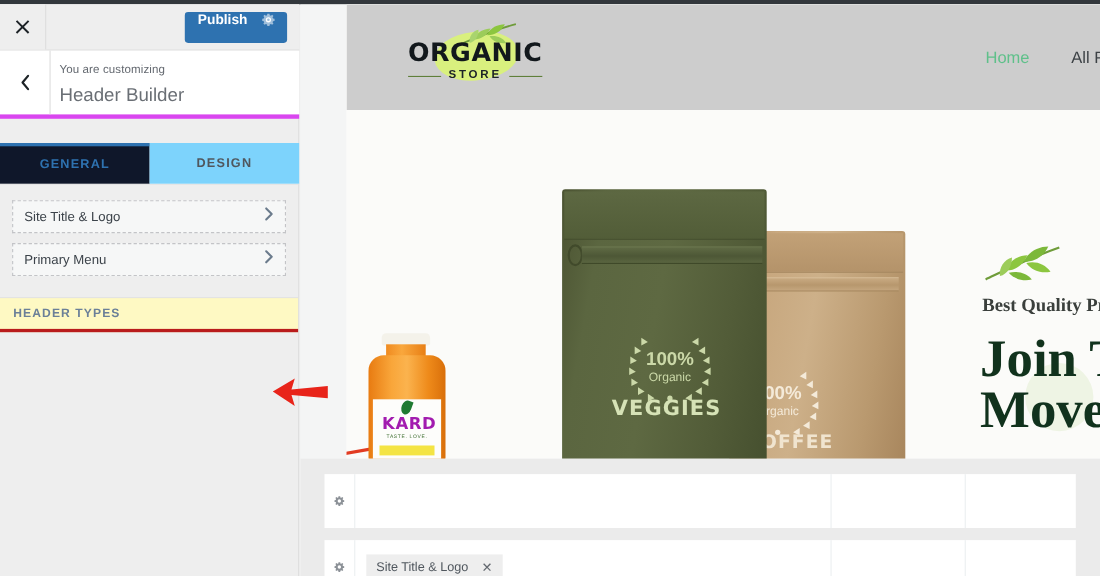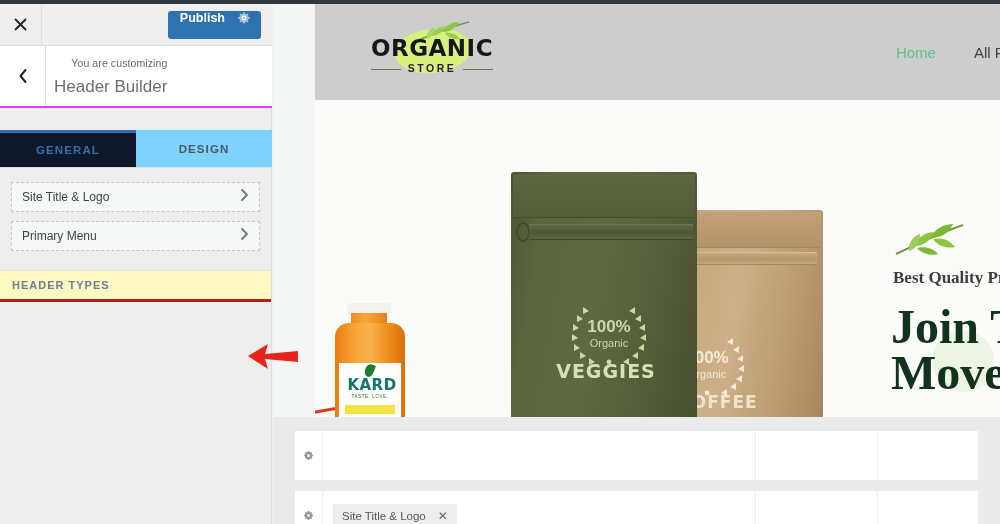--- a/index.html
+++ b/index.html
@@ -49,22 +49,22 @@
     display: flex; align-items: flex-start; gap: 12px;
     font-size: 12.5px; font-weight: bold;
     cursor: pointer;
   }
   .publish-gear { display:flex; align-items:center; }
 
   
   .panel-title-bar {
     position: relative; height: 62px; width: 272px;
     background: #ffffff;
-    border-bottom: 2px solid #d946ef;
-    display: flex; align-items: stretch; text-align: right;
+    border-bottom: 4px solid #d946ef;
+    display: flex; align-items: stretch;
   }
   .back-btn {
     width: 46px; border-right: 1px solid #dddddd;
     display: flex; align-items: center; justify-content: center;
     cursor: pointer;
   }
   .panel-title-text { padding: 11px 0 0 8px; }
   .panel-eyebrow { font-size: 10.5px; color: #646970; letter-spacing: .1px; }
   .panel-title { font-size: 17px; color: #6a6f75; margin-top: 8px; font-weight: normal; }
 
@@ -239,21 +239,21 @@
     background: linear-gradient(90deg,#e87b11 0%,#f9a63a 30%,#fbb34e 50%,#ee8a1a 78%,#d96f0a 100%);
     border-radius: 14px 14px 4px 4px;
   }
   .bottle-label {
     position: absolute; left: 4px; top: 60px; width: 62px; height: 57px;
     background: #fdfdfb;
   }
   .bottle-brand {
     position: absolute; left: 0; top: 13px; width: 66px; text-align: center;
     font-family: "DejaVu Sans", sans-serif;
-    font-size: 15px; font-weight: bold; color: #0f766e; letter-spacing: .5px;
+    font-size: 15px; font-weight: bold; color: #a21caf; letter-spacing: .5px;
   }
   .bottle-tag {
     position: absolute; left: 0; top: 31px; width: 62px; text-align: center;
     font-size: 4.5px; letter-spacing: .6px; color: #3a6b2c;
   }
   .bottle-stripe {
     position: absolute; left: 6px; top: 42px; width: 50px; height: 9px;
     background: #f4e443;
   }
   .bottle-leaf {

